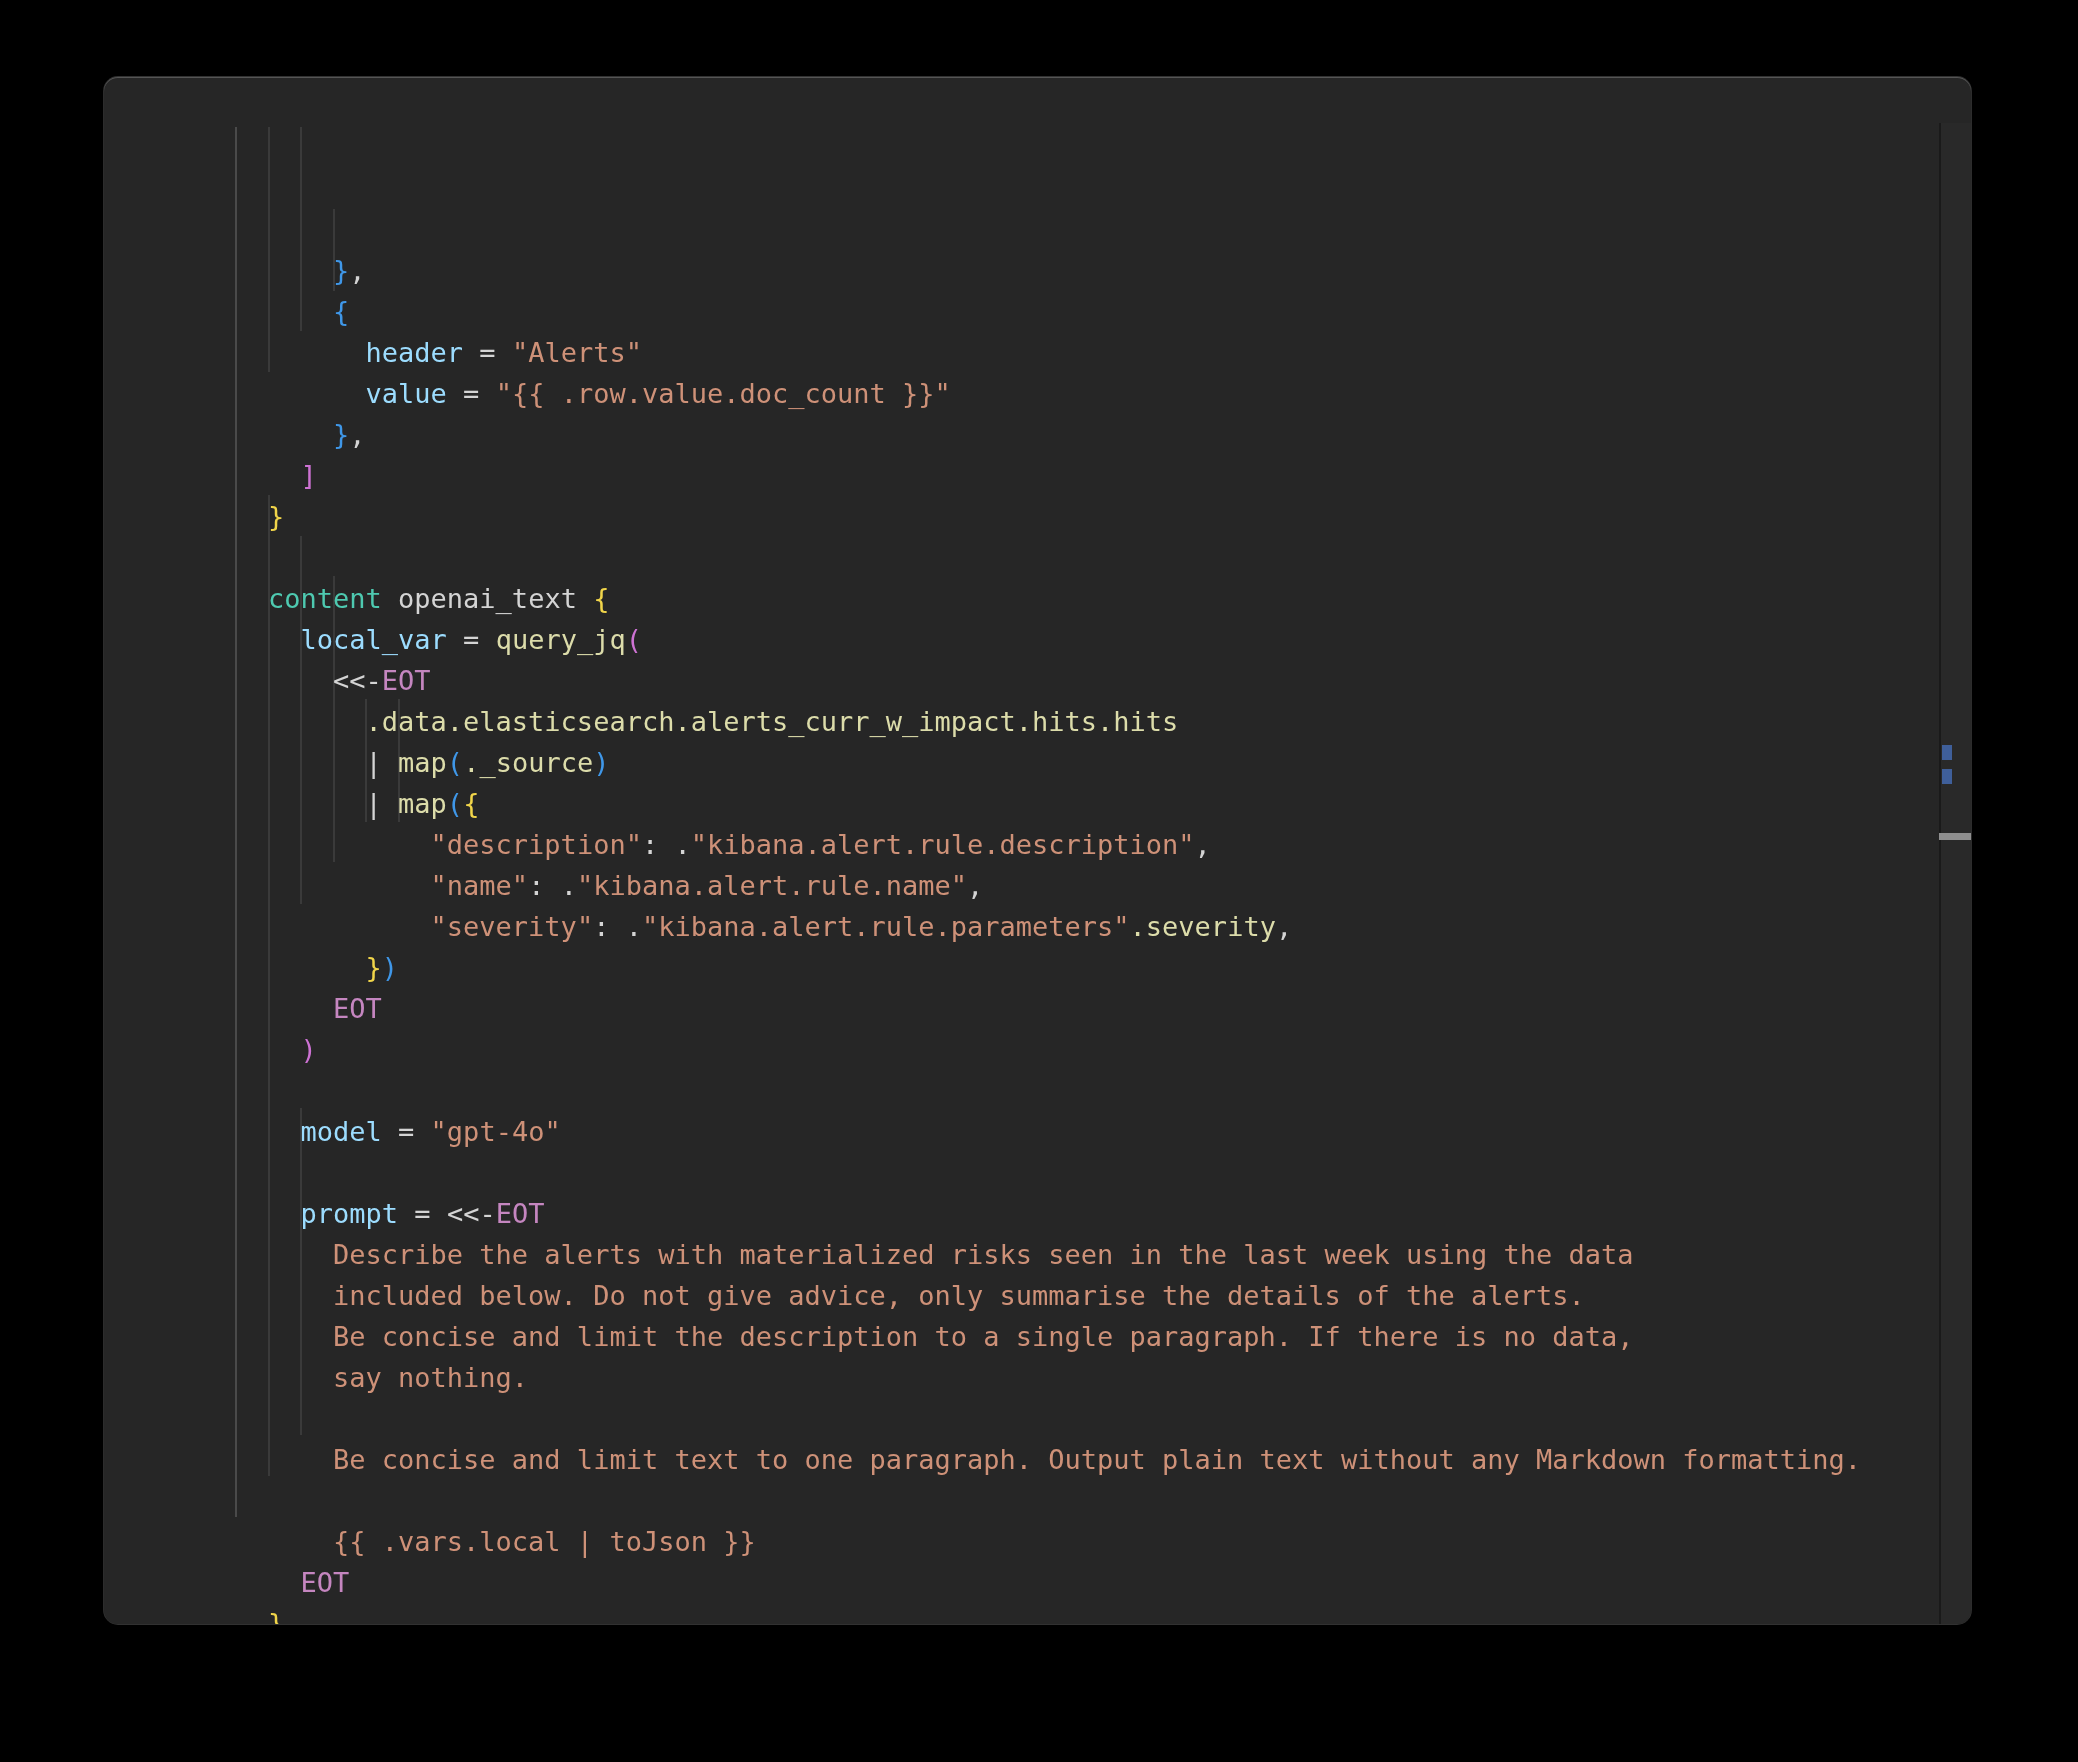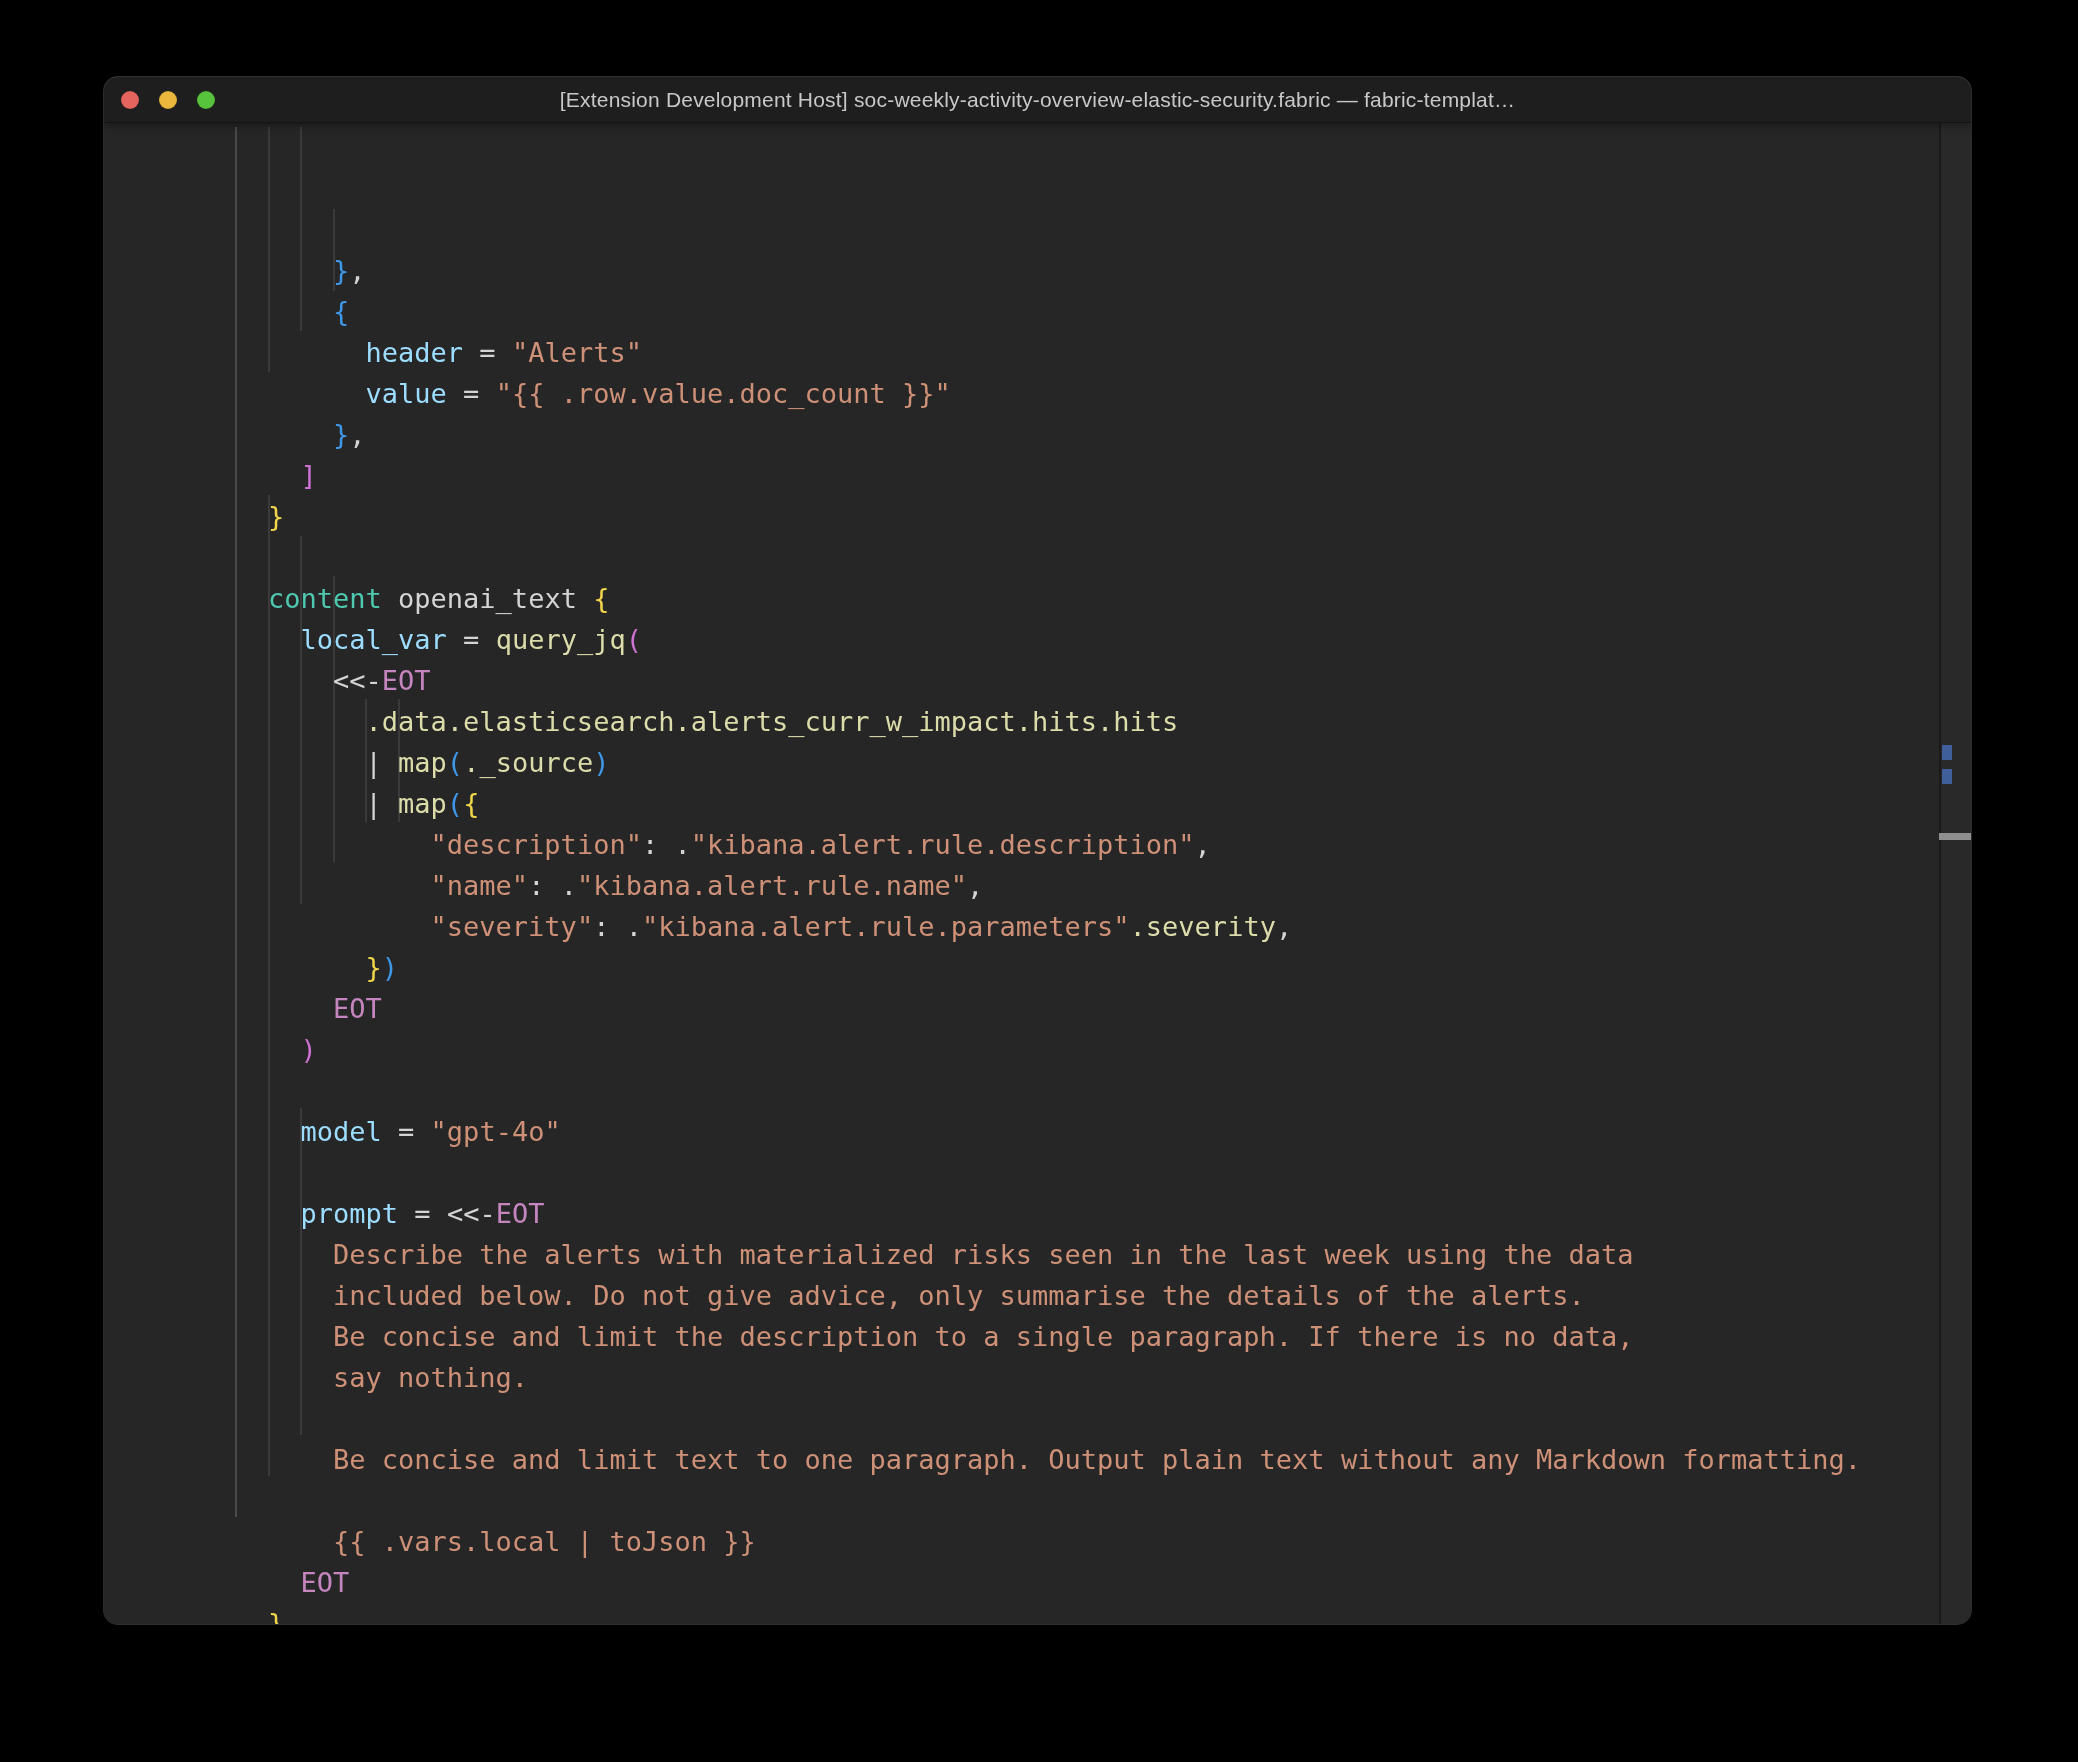--- a/index.html
+++ b/index.html
@@ -56,28 +56,20 @@
     position:absolute;top:46px;bottom:0;left:1837px;width:30px;background:#292929;z-index:4;
   }
   .ruler-mark{position:absolute;left:0.9px;width:10.4px;}
   .scroll-thumb{position:absolute;left:-1.9px;width:32px;}
 </style>
 </head>
 <body>
 
 <div class="window">
 
-  <div class="titlebar">
-    <div class="traffic">
-      <div class="light" style="background: rgb(229, 101, 94);"></div>
-      <div class="light" style="background: rgb(236, 183, 61);"></div>
-      <div class="light" style="background: rgb(87, 195, 60);"></div>
-    </div>
-    <div class="title">[Extension Development Host] soc-weekly-activity-overview-elastic-security.fabric — fabric-templat…</div>
-  </div>
 
   <div class="editor">
     <div class="code">
       <div class="guides"><div class="guide" style="left: 32px; top: 3.8px; height: 1390px; background: rgb(74, 74, 74);"></div><div class="guide" style="left: 65px; top: 3.8px; height: 245px; background: rgb(58, 58, 58);"></div><div class="guide" style="left: 65px; top: 372px; height: 981px; background: rgb(58, 58, 58);"></div><div class="guide" style="left: 97px; top: 3.8px; height: 204px; background: rgb(58, 58, 58);"></div><div class="guide" style="left: 97px; top: 413px; height: 368px; background: rgb(58, 58, 58);"></div><div class="guide" style="left: 97px; top: 985px; height: 327px; background: rgb(58, 58, 58);"></div><div class="guide" style="left: 130px; top: 86px; height: 82px; background: rgb(58, 58, 58);"></div><div class="guide" style="left: 130px; top: 453px; height: 286px; background: rgb(58, 58, 58);"></div><div class="guide" style="left: 162px; top: 576px; height: 123px; background: rgb(58, 58, 58);"></div><div class="guide" style="left: 195px; top: 576px; height: 123px; background: rgb(58, 58, 58);"></div></div>
     <div class="cl"><span style="color: rgb(63, 151, 232);">        }</span><span style="color: rgb(212, 212, 212);">,</span></div><div class="cl"><span style="color: rgb(63, 151, 232);">        {</span></div><div class="cl"><span style="color: rgb(212, 212, 212);">          </span><span style="color: rgb(156, 220, 254);">header</span><span style="color: rgb(212, 212, 212);"> = </span><span style="color: rgb(206, 145, 120);">"Alerts"</span></div><div class="cl"><span style="color: rgb(212, 212, 212);">          </span><span style="color: rgb(156, 220, 254);">value</span><span style="color: rgb(212, 212, 212);"> = </span><span style="color: rgb(206, 145, 120);">"{{ .row.value.doc_count }}"</span></div><div class="cl"><span style="color: rgb(63, 151, 232);">        }</span><span style="color: rgb(212, 212, 212);">,</span></div><div class="cl"><span style="color: rgb(205, 114, 211);">      ]</span></div><div class="cl"><span style="color: rgb(241, 213, 74);">    }</span></div><div class="cl"></div><div class="cl"><span style="color: rgb(212, 212, 212);">    </span><span style="color: rgb(78, 201, 176);">content</span><span style="color: rgb(212, 212, 212);"> openai_text </span><span style="color: rgb(241, 213, 74);">{</span></div><div class="cl"><span style="color: rgb(212, 212, 212);">      </span><span style="color: rgb(156, 220, 254);">local_var</span><span style="color: rgb(212, 212, 212);"> = </span><span style="color: rgb(220, 220, 170);">query_jq</span><span style="color: rgb(205, 114, 211);">(</span></div><div class="cl"><span style="color: rgb(212, 212, 212);">        &lt;&lt;-</span><span style="color: rgb(197, 134, 192);">EOT</span></div><div class="cl"><span style="color: rgb(220, 220, 170);">          .data.elasticsearch.alerts_curr_w_impact.hits.hits</span></div><div class="cl"><span style="color: rgb(212, 212, 212);">          | </span><span style="color: rgb(220, 220, 170);">map</span><span style="color: rgb(63, 151, 232);">(</span><span style="color: rgb(220, 220, 170);">._source</span><span style="color: rgb(63, 151, 232);">)</span></div><div class="cl"><span style="color: rgb(212, 212, 212);">          | </span><span style="color: rgb(220, 220, 170);">map</span><span style="color: rgb(63, 151, 232);">(</span><span style="color: rgb(241, 213, 74);">{</span></div><div class="cl"><span style="color: rgb(212, 212, 212);">              </span><span style="color: rgb(206, 145, 120);">"description"</span><span style="color: rgb(212, 212, 212);">: .</span><span style="color: rgb(206, 145, 120);">"kibana.alert.rule.description"</span><span style="color: rgb(212, 212, 212);">,</span></div><div class="cl"><span style="color: rgb(212, 212, 212);">              </span><span style="color: rgb(206, 145, 120);">"name"</span><span style="color: rgb(212, 212, 212);">: .</span><span style="color: rgb(206, 145, 120);">"kibana.alert.rule.name"</span><span style="color: rgb(212, 212, 212);">,</span></div><div class="cl"><span style="color: rgb(212, 212, 212);">              </span><span style="color: rgb(206, 145, 120);">"severity"</span><span style="color: rgb(212, 212, 212);">: .</span><span style="color: rgb(206, 145, 120);">"kibana.alert.rule.parameters"</span><span style="color: rgb(220, 220, 170);">.severity</span><span style="color: rgb(212, 212, 212);">,</span></div><div class="cl"><span style="color: rgb(241, 213, 74);">          }</span><span style="color: rgb(63, 151, 232);">)</span></div><div class="cl"><span style="color: rgb(197, 134, 192);">        EOT</span></div><div class="cl"><span style="color: rgb(205, 114, 211);">      )</span></div><div class="cl"></div><div class="cl"><span style="color: rgb(212, 212, 212);">      </span><span style="color: rgb(156, 220, 254);">model</span><span style="color: rgb(212, 212, 212);"> = </span><span style="color: rgb(206, 145, 120);">"gpt-4o"</span></div><div class="cl"></div><div class="cl"><span style="color: rgb(212, 212, 212);">      </span><span style="color: rgb(156, 220, 254);">prompt</span><span style="color: rgb(212, 212, 212);"> = </span><span style="color: rgb(212, 212, 212);">&lt;&lt;-</span><span style="color: rgb(197, 134, 192);">EOT</span></div><div class="cl"><span style="color: rgb(206, 145, 120);">        Describe the alerts with materialized risks seen in the last week using the data</span></div><div class="cl"><span style="color: rgb(206, 145, 120);">        included below. Do not give advice, only summarise the details of the alerts.</span></div><div class="cl"><span style="color: rgb(206, 145, 120);">        Be concise and limit the description to a single paragraph. If there is no data,</span></div><div class="cl"><span style="color: rgb(206, 145, 120);">        say nothing.</span></div><div class="cl"></div><div class="cl"><span style="color: rgb(206, 145, 120);">        Be concise and limit text to one paragraph. Output plain text without any Markdown formatting.</span></div><div class="cl"></div><div class="cl"><span style="color: rgb(206, 145, 120);">        {{ .vars.local | toJson }}</span></div><div class="cl"><span style="color: rgb(197, 134, 192);">      EOT</span></div><div class="cl"><span style="color: rgb(241, 213, 74);">    }</span></div></div>
   </div>
 
   <div class="ruler-sep"></div>
   <div class="ruler">
       <div class="ruler-mark" style="top: 622px; height: 15px; background: rgb(63, 95, 154);"></div>

